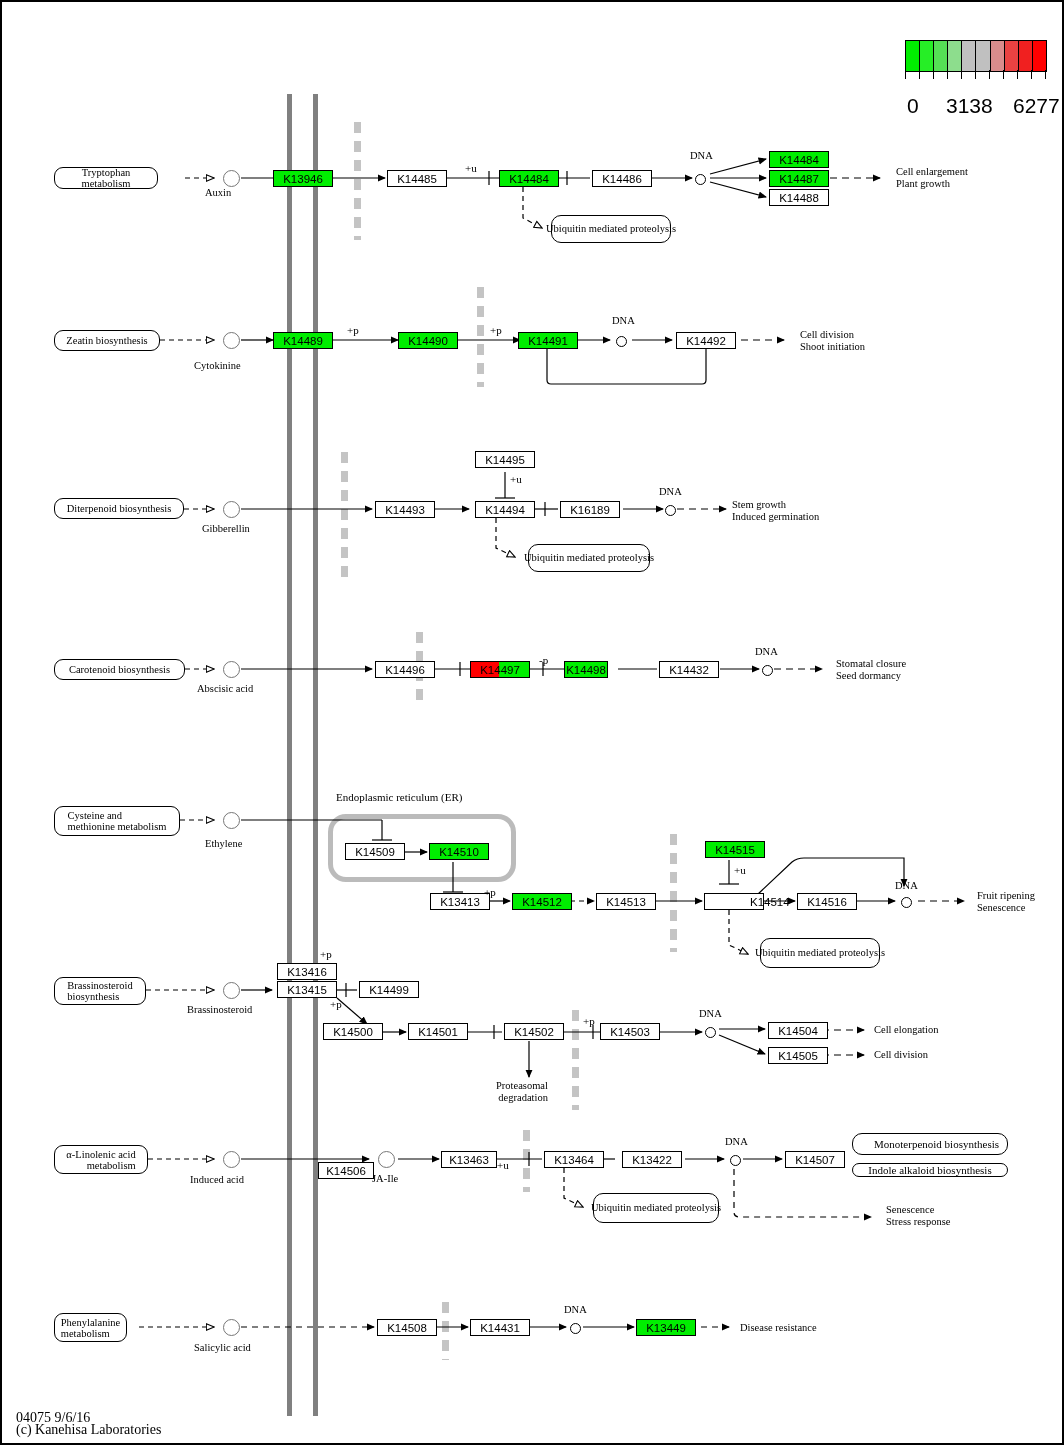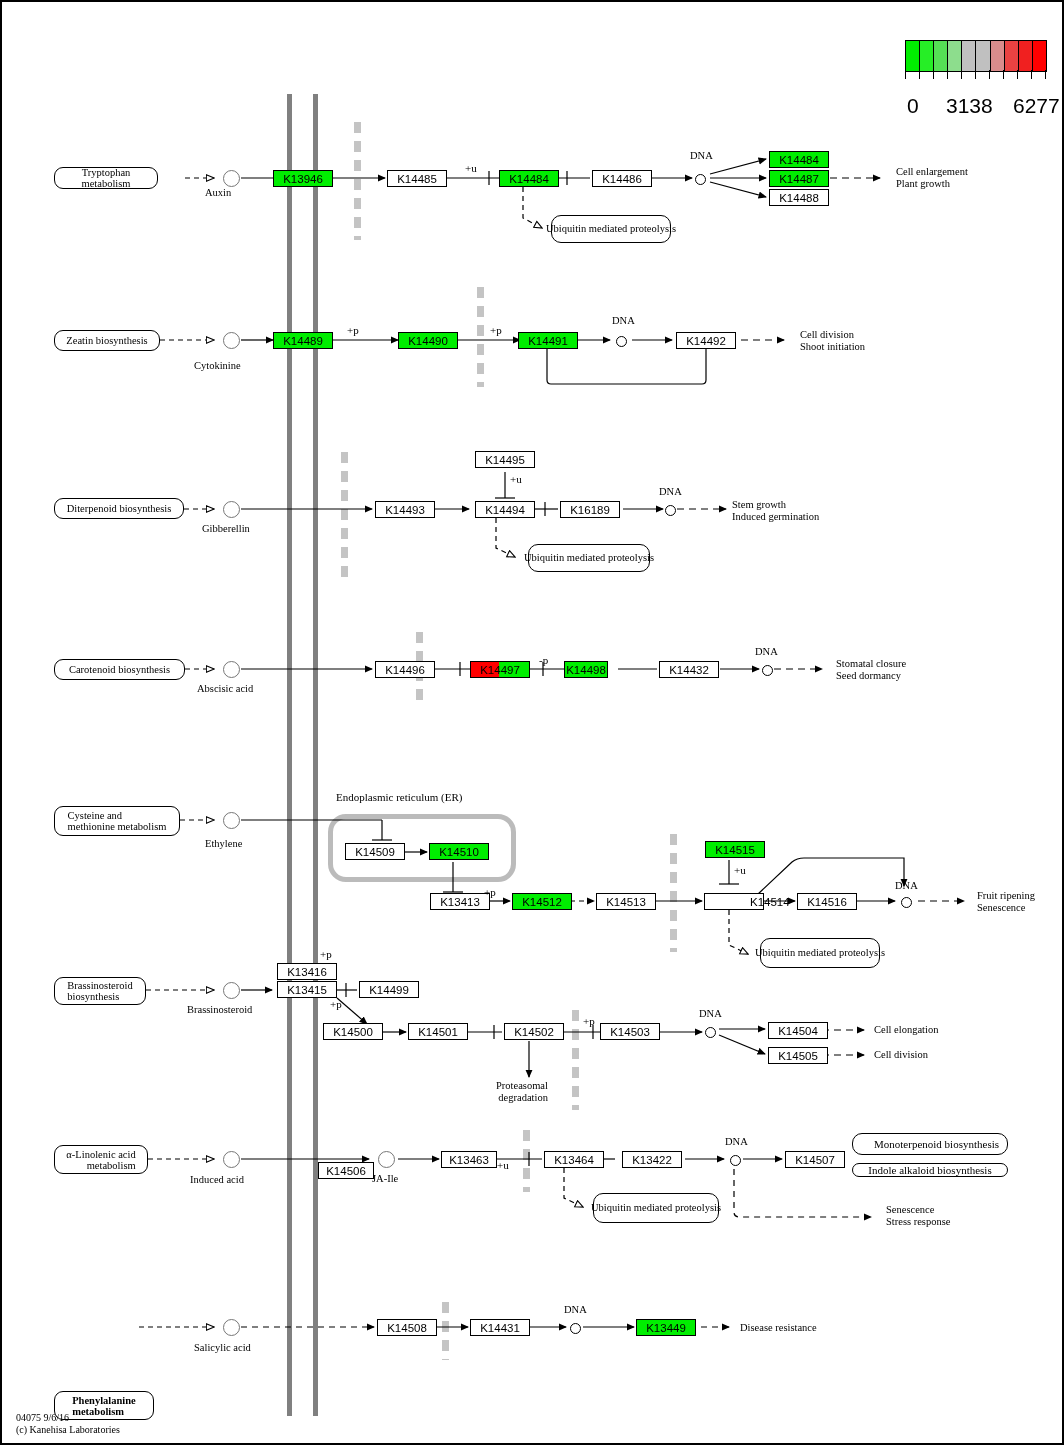--- a/index.html
+++ b/index.html
@@ -33,21 +33,21 @@
      padding:0 8px;box-sizing:border-box;}
   .cpd{position:absolute;width:15px;height:15px;border:1px solid #777;border-radius:50%;background:#fff;}
   .dnacirc{position:absolute;width:9px;height:9px;border:1.3px solid #000;border-radius:50%;background:#fff;}
   .lbl{position:absolute;font-family:"Liberation Serif",serif;font-size:10.5px;color:#000;
       white-space:nowrap;line-height:11.5px;}
   .plab{position:absolute;font-family:"Liberation Serif",serif;font-size:11px;color:#000;}
   .membrane{position:absolute;width:5px;background:#808080;}
   .dashmem{position:absolute;width:7px;
      background:repeating-linear-gradient(to bottom,#c4c4c4 0 11px,transparent 11px 19px);}
   .er{position:absolute;border:5px solid #bbb;border-radius:18px;background:transparent;}
-  #footer{left:14px;top:1410px;font-family:"Liberation Serif",serif;font-size:10px;
+  #footer{left:14px;top:1410px;font-family:"Liberation Serif",serif;font-size:14px;
       color:#000;line-height:12px;}
   svg.ov{position:absolute;left:0;top:0;width:1064px;height:1445px;pointer-events:none;}
 </style>
 </head>
 <body>
 
 <div id="page">
 
 
   <div id="legend" class="abs">
@@ -344,21 +344,21 @@
   <div class="roundnode" style="left:850px;top:1161px;width:156px;height:14px;">
     <span>Indole alkaloid biosynthesis</span>
     </div>
   <div class="roundnode" style="left:591px;top:1191px;width:126px;height:30px;">
     <span style="text-align:left;line-height:11.5px;font-size:10.5px;">Ubiquitin mediated proteolysis</span>
     </div>
   <div class="lbl" style="left:884px;top:1202px;">
     <span>Senescence</span><br>
     <span>Stress response</span></div>
 
-  <div class="mapnode" style="left:52px;top:1389px;width:100px;height:29px;font-weight:bold;">
+  <div class="mapnode" style="left:52px;top:1311px;width:73px;height:29px;">
     <span style="text-align:left;">Phenylalanine<br>metabolism</span>
     </div>
   <div class="cpd" style="left:221px;top:1317px;"></div>
   <div class="lbl" style="left:192px;top:1340px;">Salicylic acid</div>
   <div class="knode" style="left:375px;top:1317px;width:60px;">K14508</div>
   <div class="knode" style="left:468px;top:1317px;width:60px;">K14431</div>
   <div class="lbl" style="left:562px;top:1302px;">DNA</div>
   <div class="dnacirc" style="left:568px;top:1321px;"></div>
   <div class="knode green" style="left:634px;top:1317px;width:60px;">K13449</div>
   <div class="lbl" style="left:738px;top:1320px;">Disease resistance</div>

